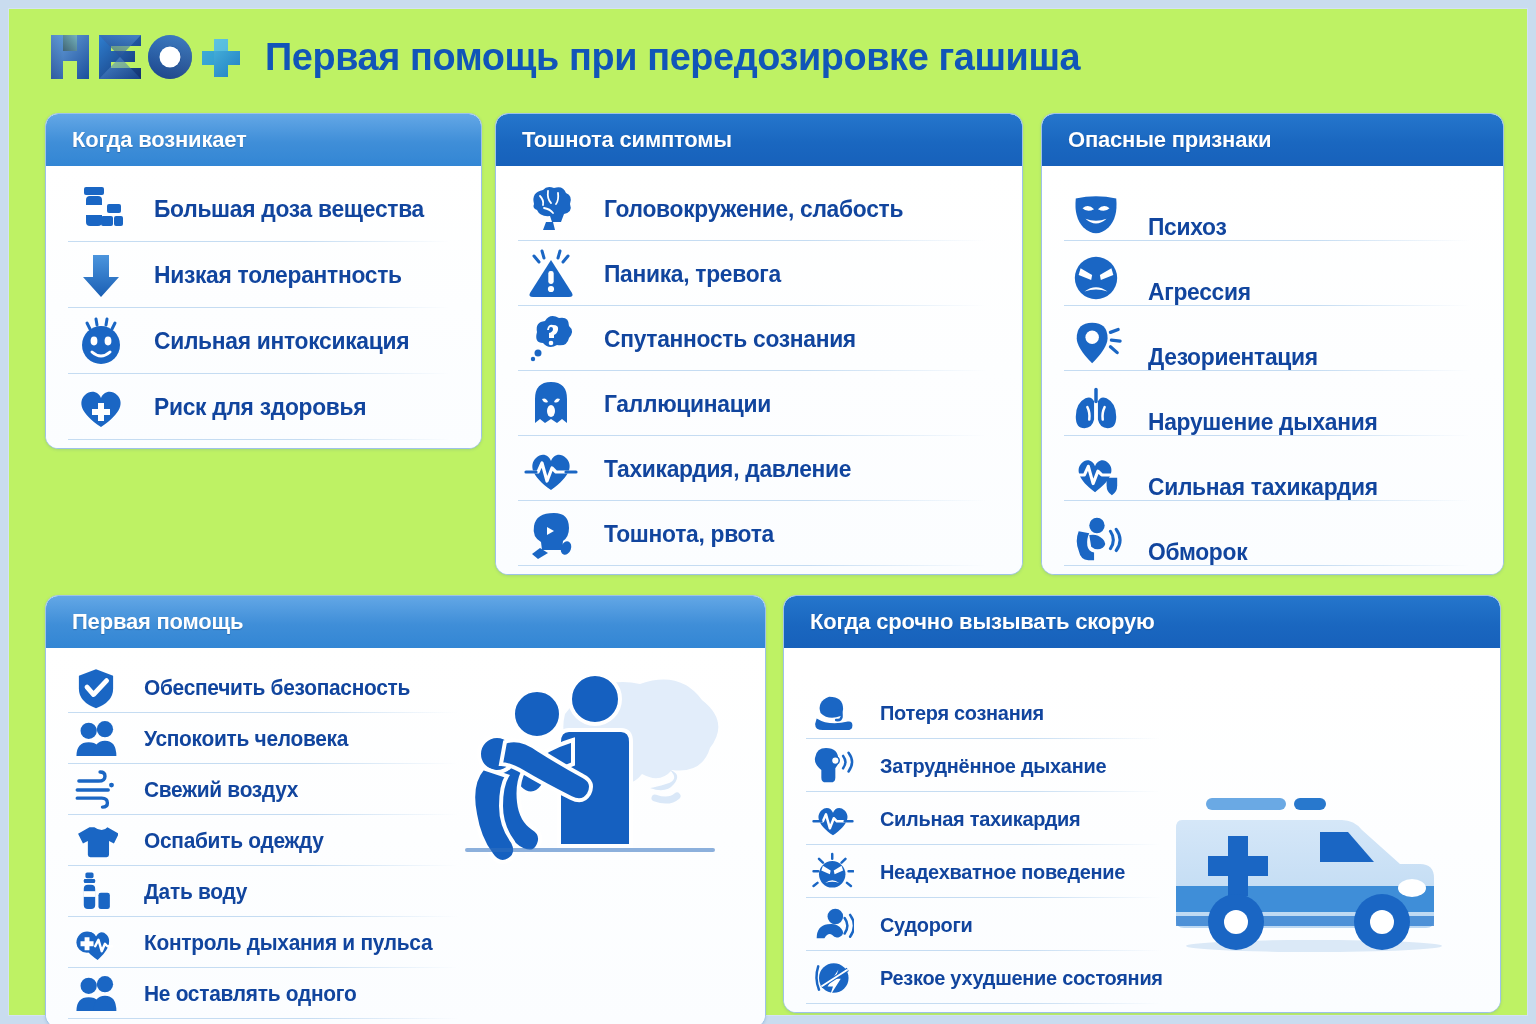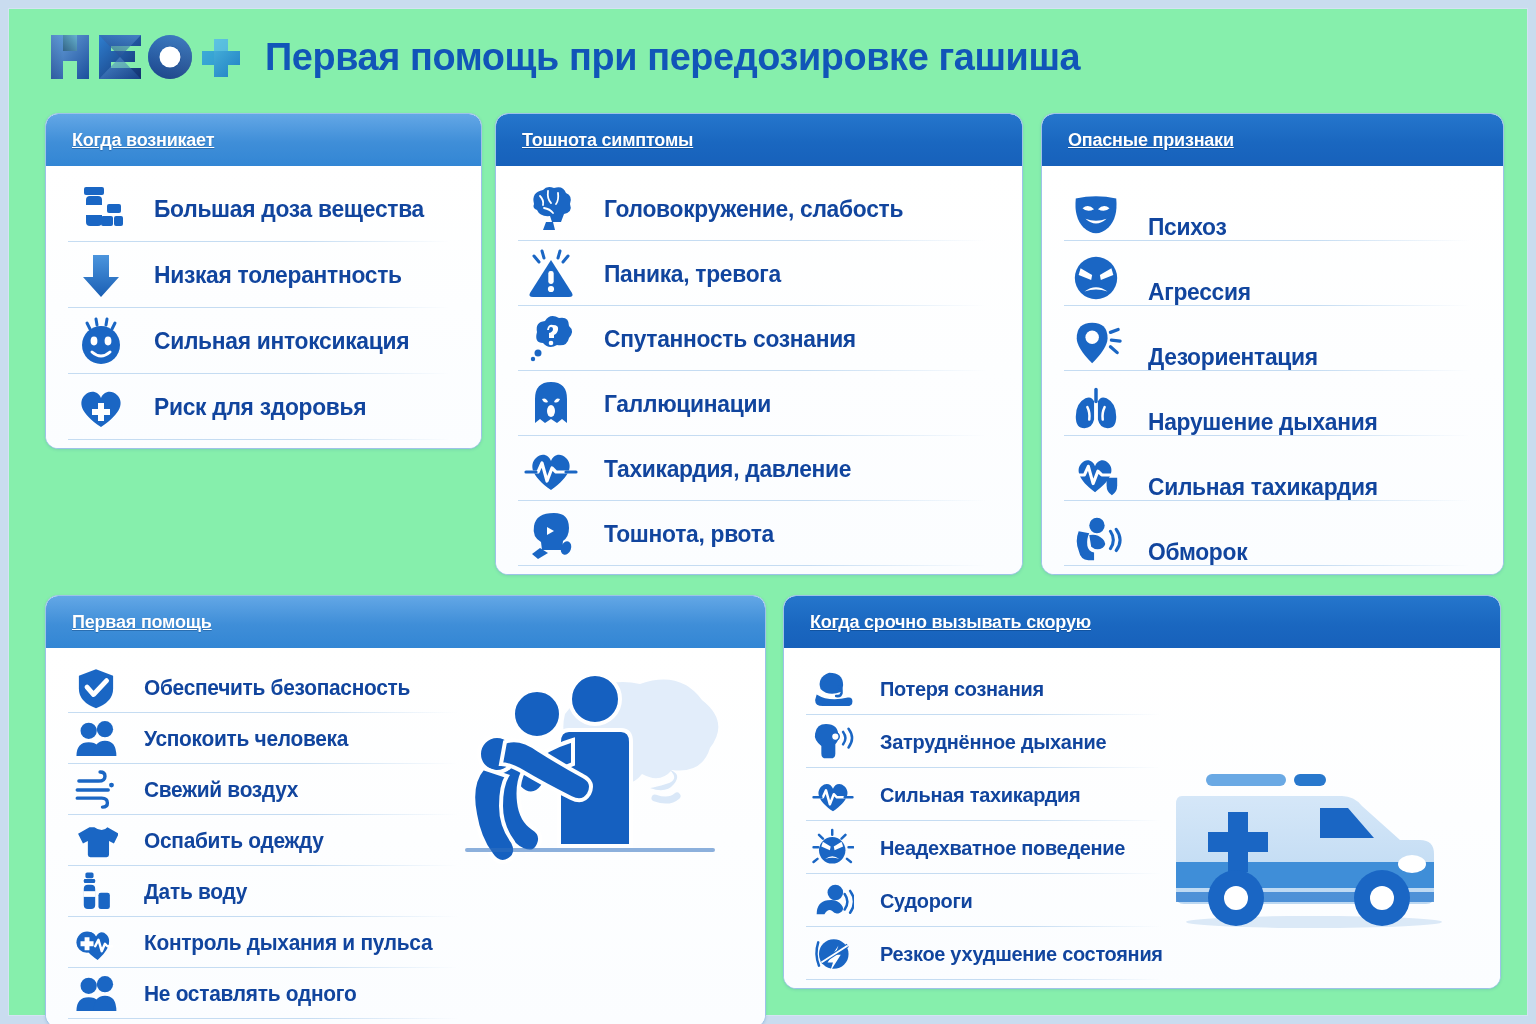--- a/index.html
+++ b/index.html
@@ -14,21 +14,21 @@
 
   body {
     background: #c9dcef;
     padding: 8px;
   }
 
   .page {
     position: relative;
     width: 1520px;
     height: 1008px;
-    background: #86efac;
+    background: #bef264;
     border: 1px solid #d4e3f2;
   }
 
   
   .header {
     position: absolute;
     left: 0; top: 0;
     width: 100%;
     height: 96px;
     display: flex;
@@ -62,26 +62,25 @@
   .card-head {
     height: 52px;
     display: flex;
     align-items: center;
     padding-left: 26px;
     border-radius: 12px 12px 0 0;
   }
 
   .card-head-title {
     color: #ffffff;
-    font-size: 18px;
+    font-size: 22px;
     font-weight: bold;
     letter-spacing: -0.2px;
     white-space: nowrap;
     text-shadow: 0 1px 1px rgba(0,40,90,0.30);
-    text-decoration: underline;
   }
 
   .head-light { background: linear-gradient(180deg, #63a7e6 0%, #3f8ed8 55%, #3386d4 100%); }
   .head-deep  { background: linear-gradient(180deg, #2576cc 0%, #1a67c0 55%, #1761bb 100%); }
 
   .card-body {
     position: relative;
     padding: 10px 0 8px 0;
     background: linear-gradient(180deg, #ffffff 0%, #fbfdff 100%);
   }
@@ -146,21 +145,21 @@
   #card-firstaid .row       { height: 51px; }
   #card-firstaid .sep       { width: 390px; }
   #card-firstaid .row-label { font-size: 22px; }
   #card-firstaid .ico       { width: 48px; height: 46px; }
   #card-firstaid .card-body { padding-top: 14px; }
 
   #card-emergency .row       { height: 53px; }
   #card-emergency .sep       { width: 355px; }
   #card-emergency .row-label { font-size: 21px; }
   #card-emergency .ico       { width: 46px; height: 44px; }
-  #card-emergency .card-body { padding-top: 14px; }
+  #card-emergency .card-body { padding-top: 14px; margin-top: 24px; }
 
   .rows-col { width: 460px; }
 
   
   .illo-people {
     position: absolute;
     right: 10px;
     top: 14px;
     width: 290px;
     height: 235px;

